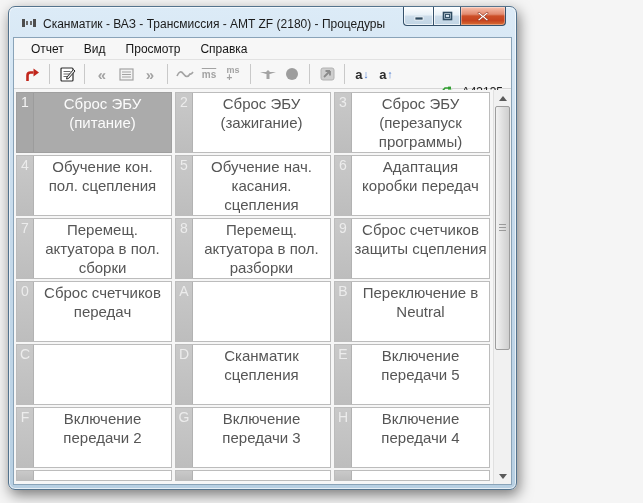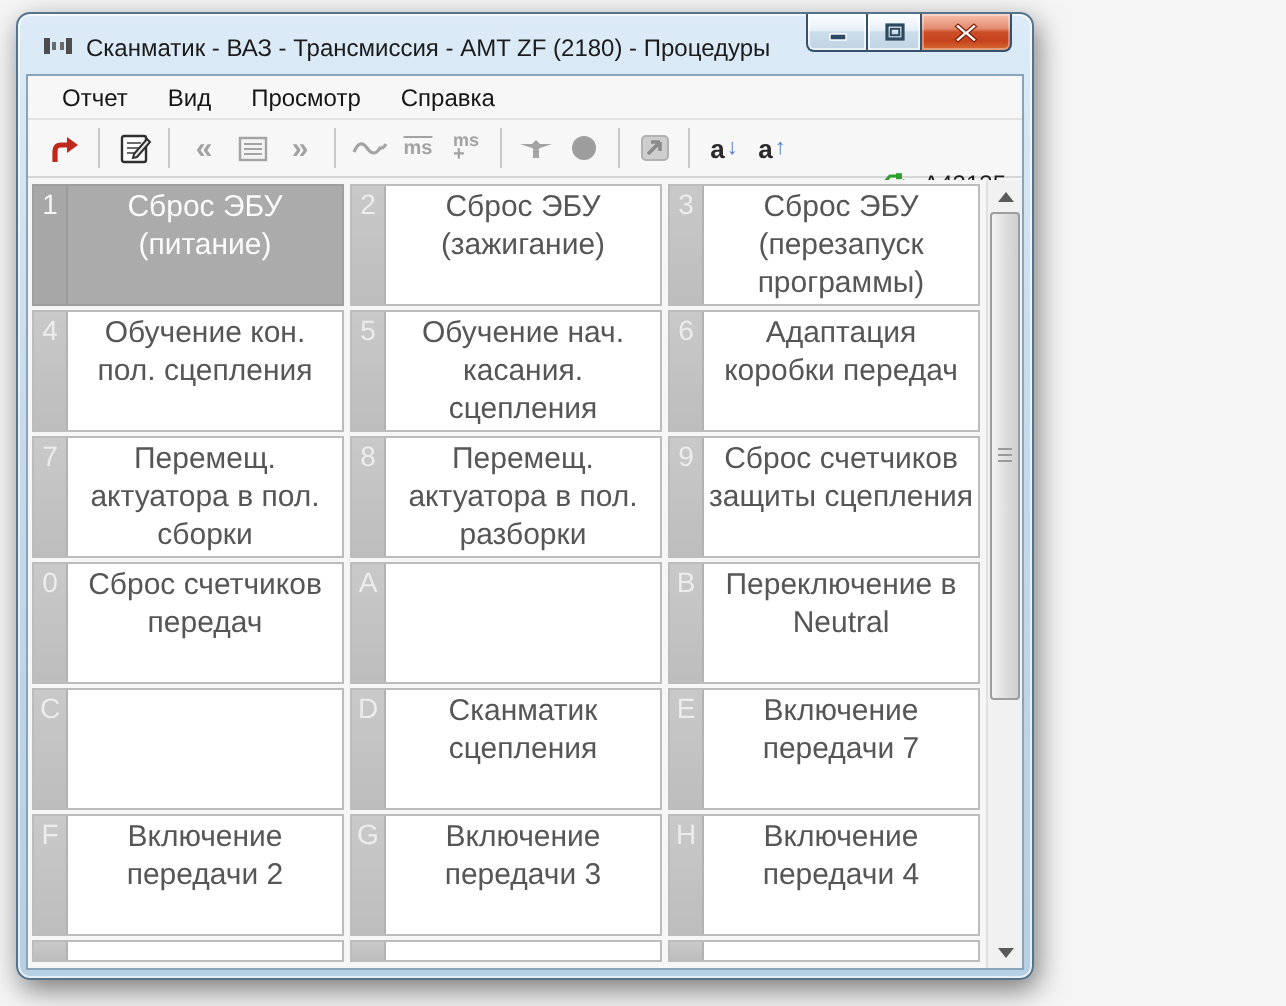--- a/index.html
+++ b/index.html
@@ -302,21 +302,21 @@
           </div>
           <div class="cell">
             <span class="tag">C</span>
           </div>
           <div class="cell">
             <span class="tag">D</span>
             <span class="label">Сканматик сцепления</span>
           </div>
           <div class="cell">
             <span class="tag">E</span>
-            <span class="label">Включение передачи 7</span>
+            <span class="label">Включение передачи 5</span>
           </div>
           <div class="cell">
             <span class="tag">F</span>
             <span class="label">Включение передачи 2</span>
           </div>
           <div class="cell">
             <span class="tag">G</span>
             <span class="label">Включение передачи 3</span>
           </div>
           <div class="cell">

